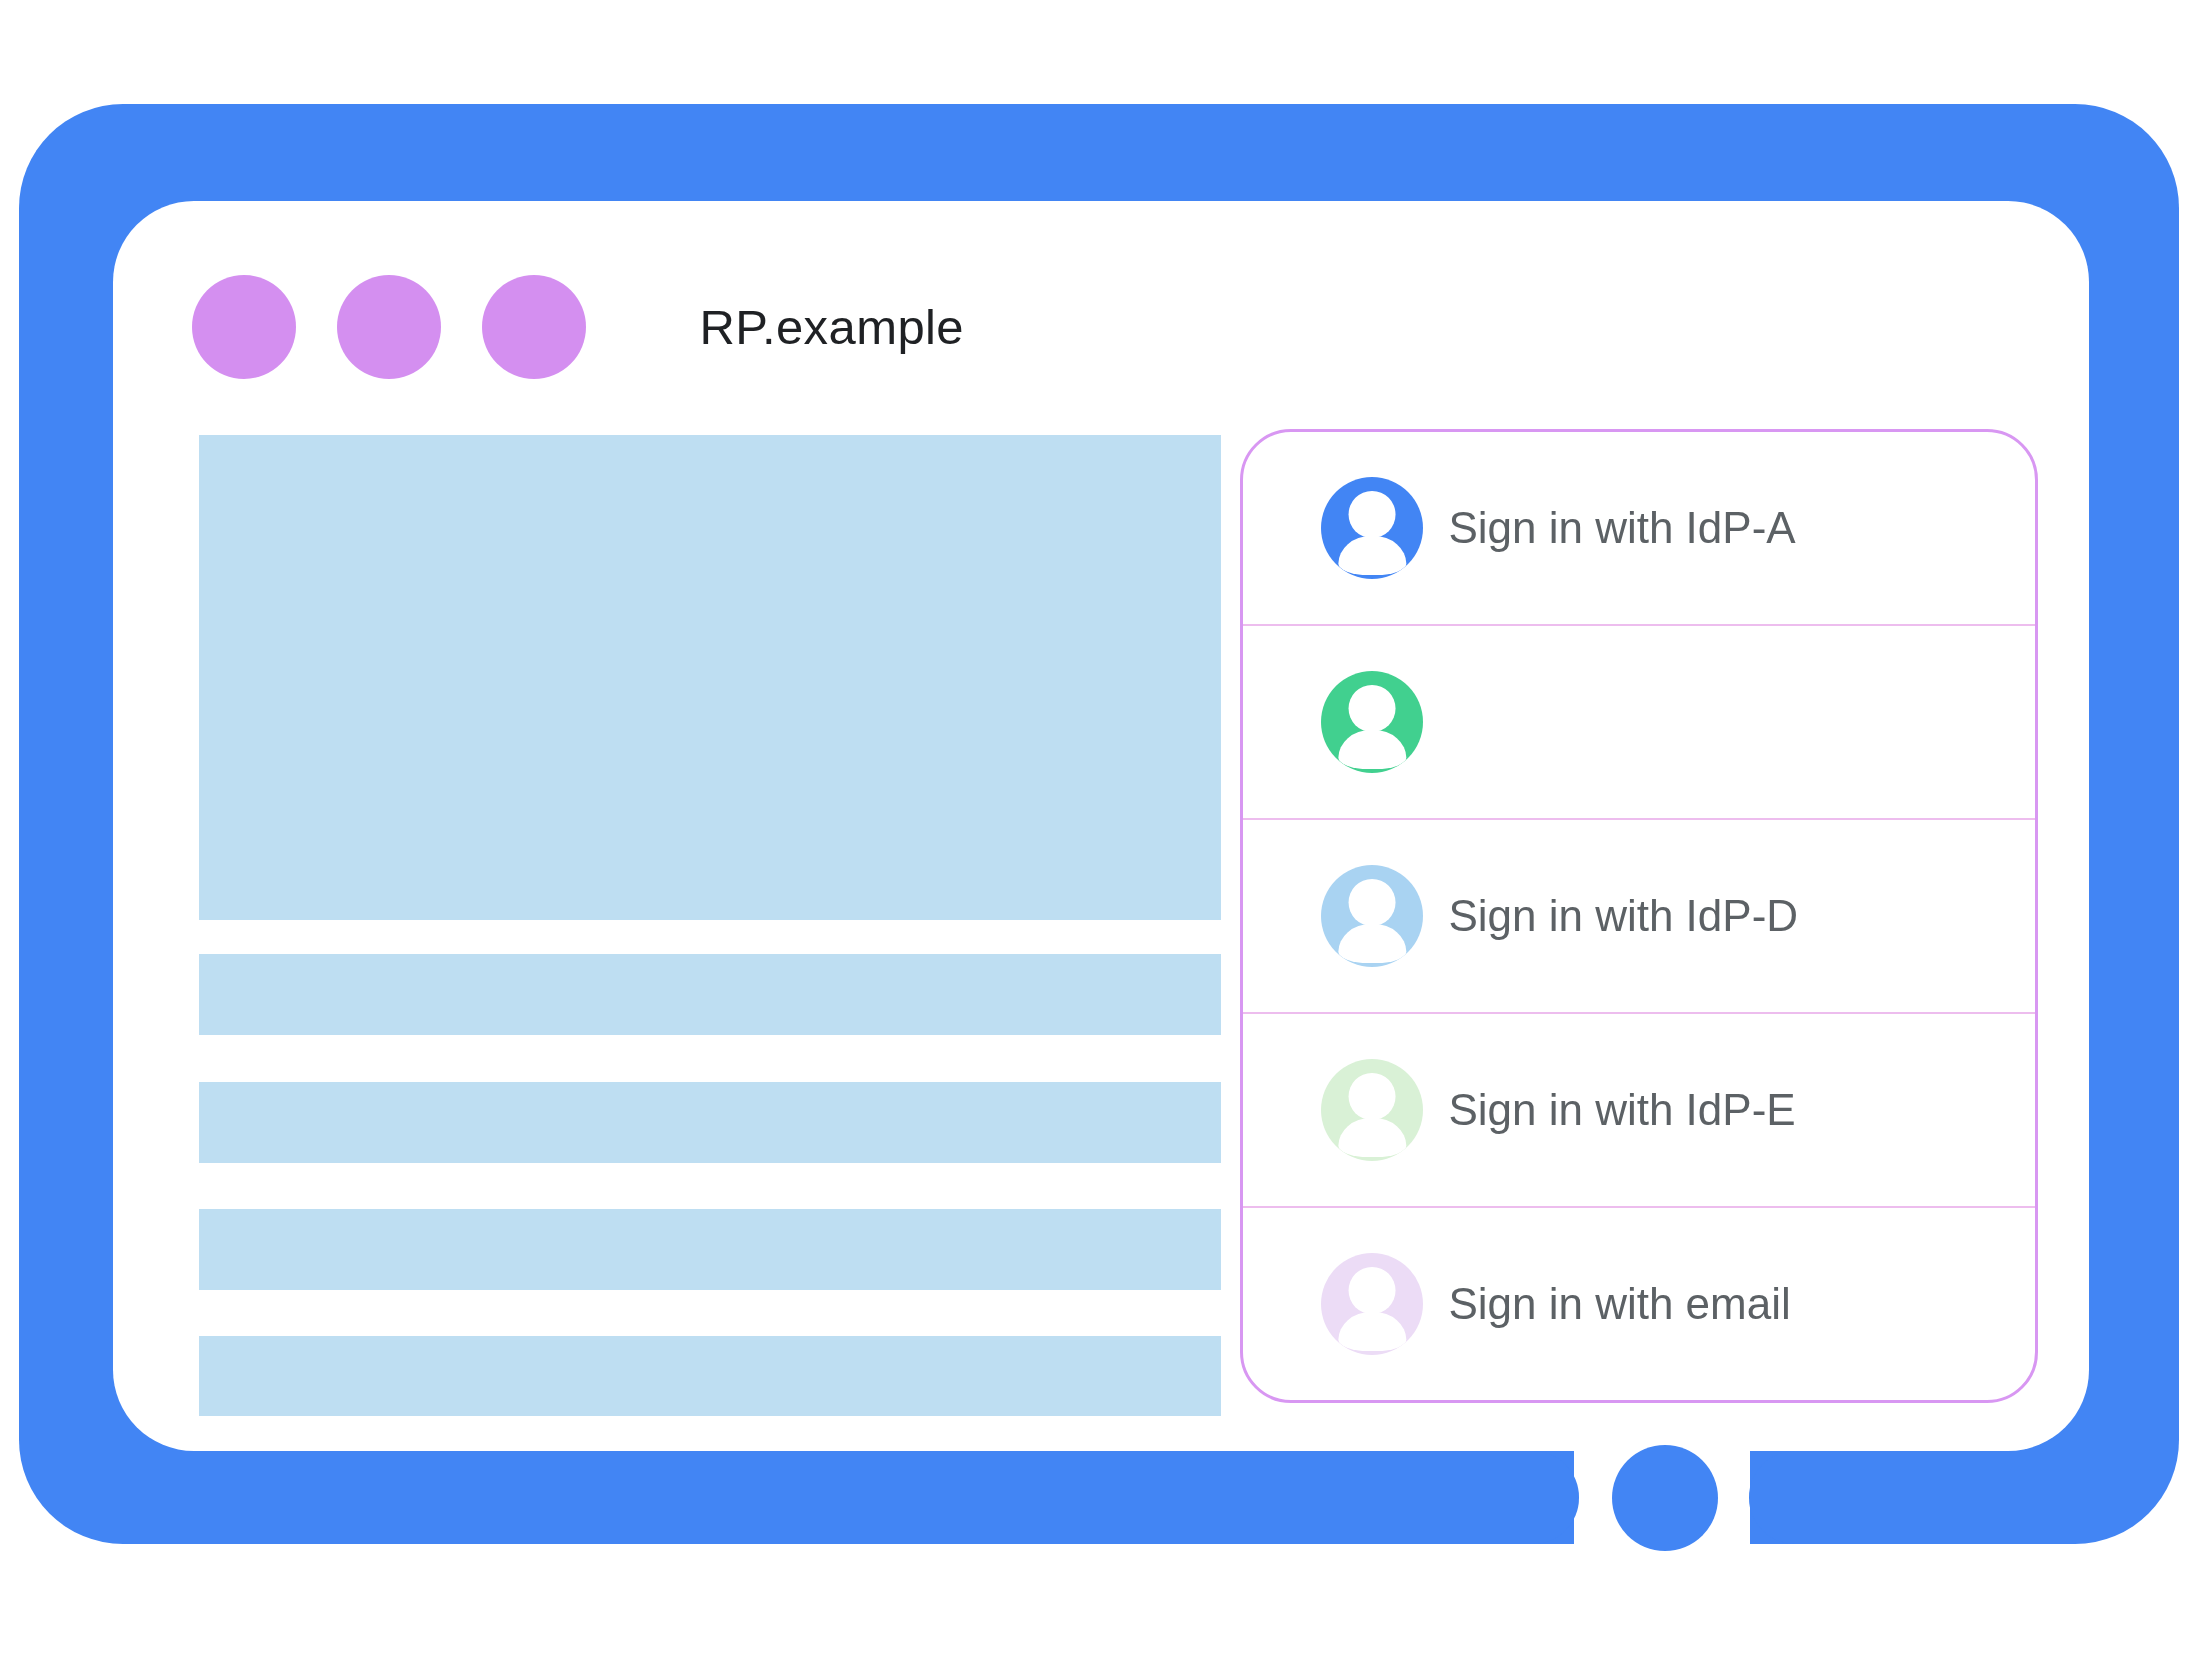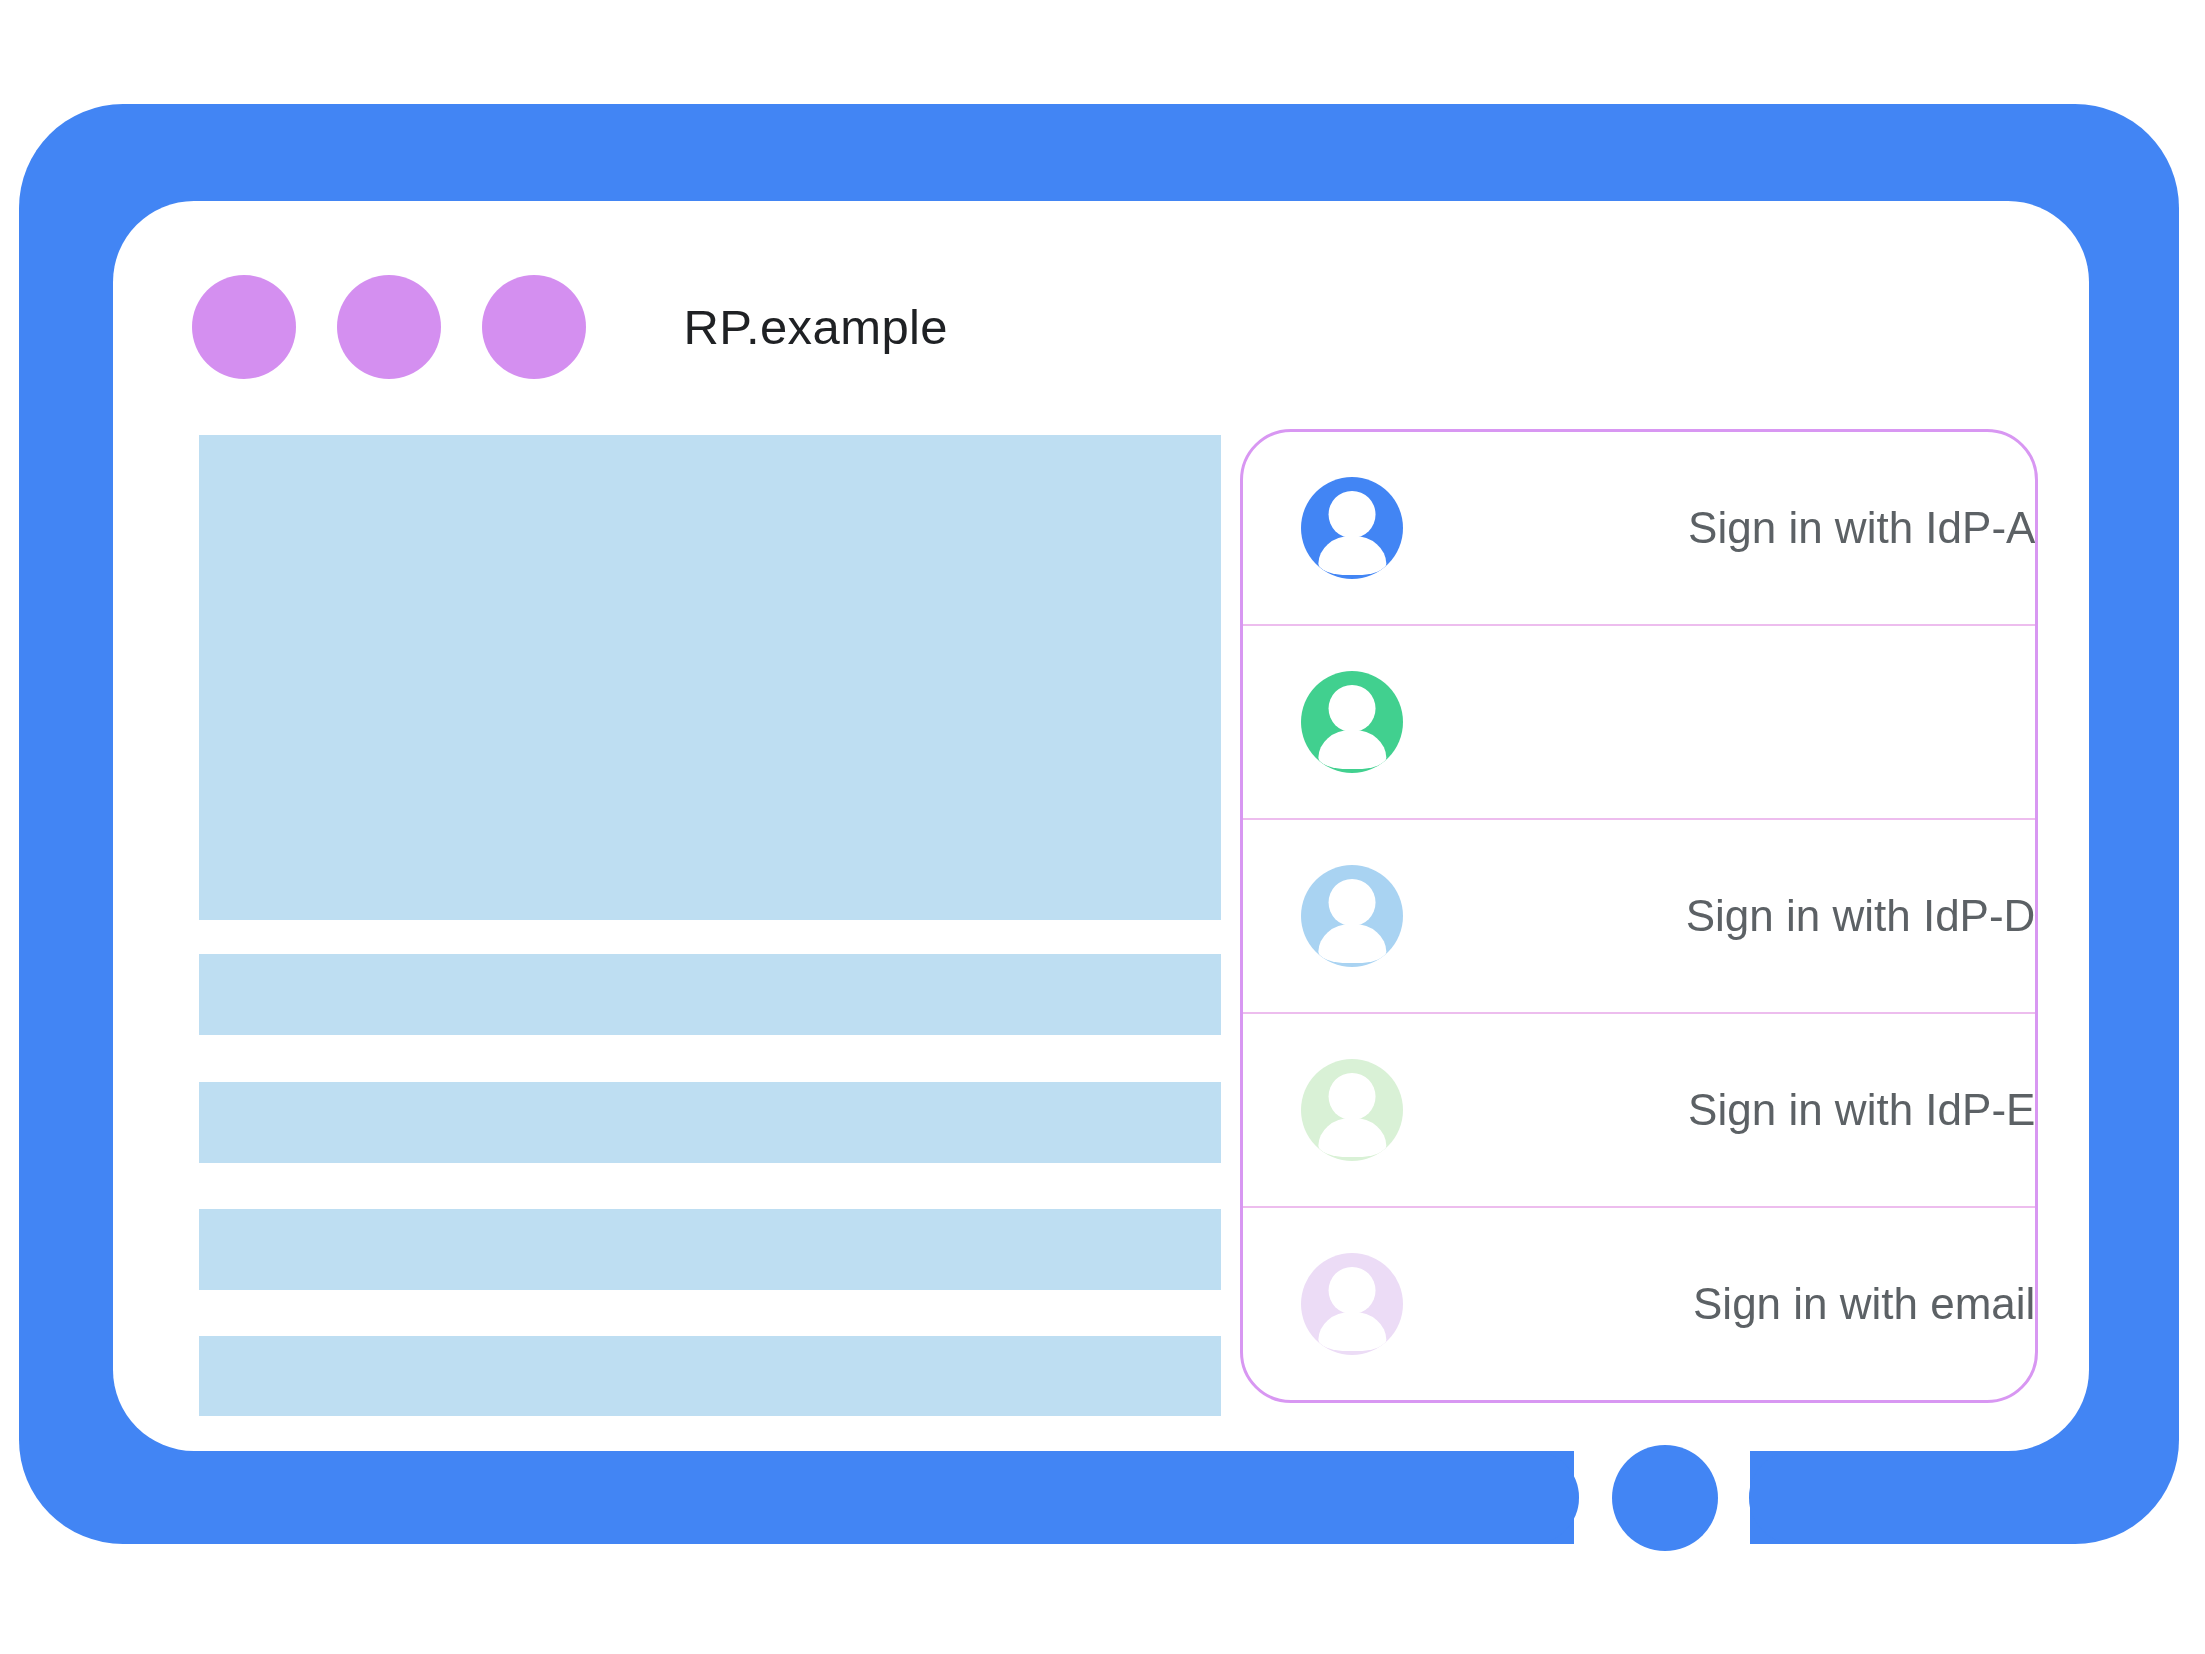--- a/index.html
+++ b/index.html
@@ -32,21 +32,21 @@
     border-radius: 81px;
   }
 
   
   .titlebar {
     position: absolute;
     left: 79px; top: 74px;
     height: 104px;
     display: flex;
     align-items: center;
-    gap: 41px;
+    gap: 57px;
   }
   .window-dot {
     width: 104px; height: 104px;
     border-radius: 50%;
     background: var(--dot-purple, #d48ff0);
     flex: none;
   }
   .site-title {
     margin-left: 56px;
     font-size: 49px;
@@ -72,25 +72,24 @@
     border: 3.5px solid var(--panel-border, #d897f2);
     border-radius: 51px;
     display: flex;
     flex-direction: column;
     overflow: hidden;
   }
   .signin-row {
     flex: 1 1 0;
     display: flex;
     align-items: center;
-    padding-left: 58px;
+    padding-left: 78px;
     gap: 25px;
     background: transparent;
     cursor: pointer;
-    justify-content: space-between;
   }
   .signin-row + .signin-row { border-top: 2.6px solid var(--divider-pink, #edbdee); }
 
   .avatar {
     position: relative;
     width: 102px; height: 102px;
     border-radius: 50%;
     overflow: hidden;
     flex: none;
   }

